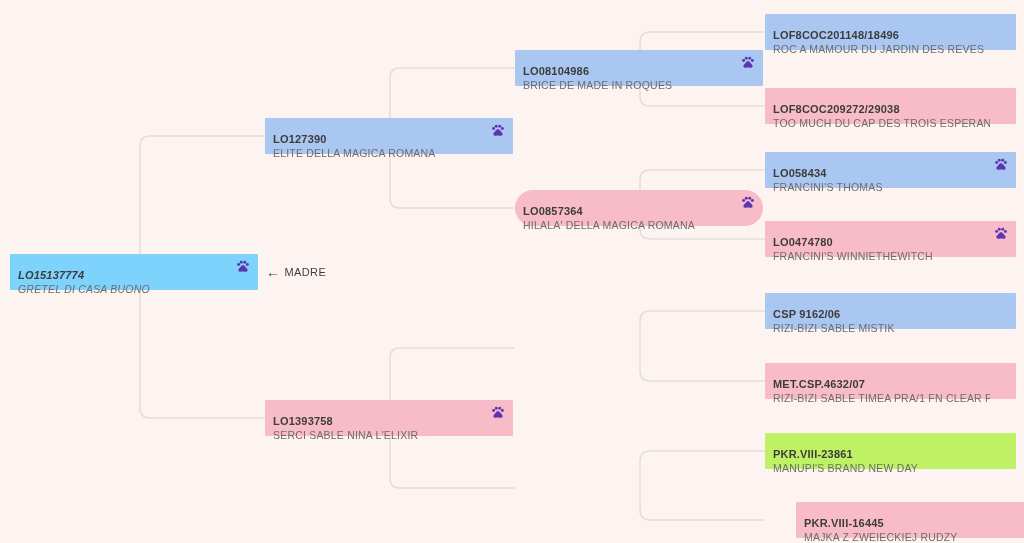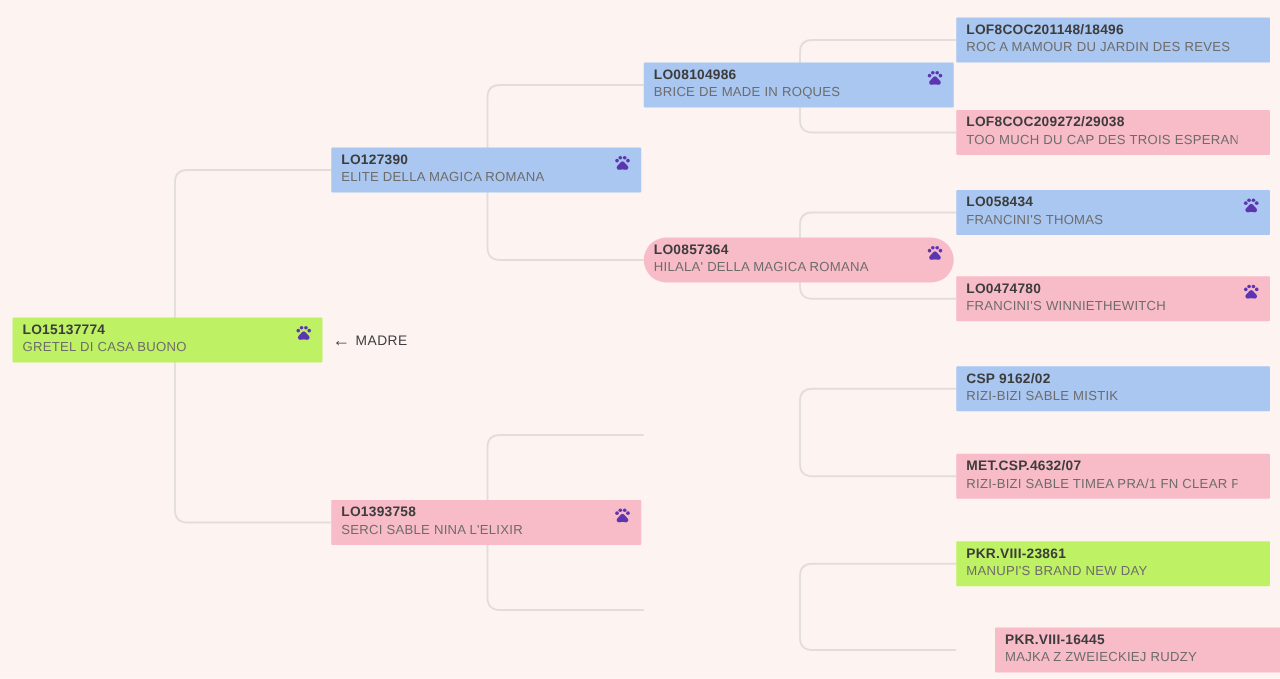--- a/index.html
+++ b/index.html
@@ -10,21 +10,21 @@
     overflow:hidden;
     background:#fdf4f2;
   }
   #lines{
     position:absolute;left:0;top:0;z-index:0;
   }
   .node{
     position:absolute;
     z-index:1;
     box-sizing:border-box;
-    padding:3px 26px 0 8px;
+    padding:14px 26px 0 8px;
     cursor:pointer;
     border-radius:1px;
   }
   .node .code{
     font-size:11px;
     font-weight:bold;
     color:#3d3c3c;
     letter-spacing:.2px;
     line-height:15px;
     white-space:nowrap;overflow:hidden;
@@ -67,21 +67,21 @@
       <path d="M 265 136 L 150 136 Q 140 136 140 146 L 140 408 Q 140 418 150 418 L 265 418" fill="none" stroke="#e2dddb" stroke-width="1.5"></path>
       <path d="M 515 68 L 400 68 Q 390 68 390 78 L 390 198 Q 390 208 400 208 L 515 208" fill="none" stroke="#e2dddb" stroke-width="1.5"></path>
       <path d="M 515 348 L 400 348 Q 390 348 390 358 L 390 478 Q 390 488 400 488 L 515 488" fill="none" stroke="#e2dddb" stroke-width="1.5"></path>
       <path d="M 765 32 L 650 32 Q 640 32 640 42 L 640 96 Q 640 106 650 106 L 765 106" fill="none" stroke="#e2dddb" stroke-width="1.5"></path>
       <path d="M 765 170 L 650 170 Q 640 170 640 180 L 640 229 Q 640 239 650 239 L 765 239" fill="none" stroke="#e2dddb" stroke-width="1.5"></path>
       <path d="M 765 311 L 650 311 Q 640 311 640 321 L 640 371 Q 640 381 650 381 L 765 381" fill="none" stroke="#e2dddb" stroke-width="1.5"></path>
       <path d="M 765 451 L 650 451 Q 640 451 640 461 L 640 510 Q 640 520 650 520 L 765 520" fill="none" stroke="#e2dddb" stroke-width="1.5"></path>
     </svg>
 
   <div class="madre"><span class="arrow">←</span><span>MADRE</span></div>
-<div class="node" style="left: 10px; top: 254px; width: 248px; height: 36px; background: #bef264;">
+<div class="node" style="left: 10px; top: 254px; width: 248px; height: 36px; background: #7dd3fc; font-style: italic;">
     <div class="code">LO15137774</div>
     <div class="name">GRETEL DI CASA BUONO</div>
     <span class="paw" style="color: rgb(94, 53, 177);">
       <svg viewBox="0 0 24 24" fill="currentColor" aria-hidden="true">
         <circle cx="4.5" cy="9.5" r="2.5"></circle>
         <circle cx="9" cy="5.5" r="2.5"></circle>
         <circle cx="15" cy="5.5" r="2.5"></circle>
         <circle cx="19.5" cy="9.5" r="2.5"></circle>
         <path d="M17.34 14.86c-.87-1.02-1.6-1.89-2.48-2.91-.46-.54-1.05-1.08-1.75-1.32-.11-.04-.22-.07-.33-.09-.25-.04-.52-.04-.78-.04s-.53 0-.79.05c-.11.02-.22.05-.33.09-.7.24-1.28.78-1.75 1.32-.87 1.02-1.6 1.89-2.48 2.91-1.31 1.31-2.92 2.76-2.62 4.79.29 1.02 1.02 2.03 2.33 2.32.73.15 3.06-.44 5.54-.44h.18c2.48 0 4.81.58 5.54.44 1.31-.29 2.04-1.31 2.33-2.32.31-2.04-1.3-3.49-2.61-4.8z"></path>
       </svg>
@@ -169,21 +169,21 @@
       <svg viewBox="0 0 24 24" fill="currentColor" aria-hidden="true">
         <circle cx="4.5" cy="9.5" r="2.5"></circle>
         <circle cx="9" cy="5.5" r="2.5"></circle>
         <circle cx="15" cy="5.5" r="2.5"></circle>
         <circle cx="19.5" cy="9.5" r="2.5"></circle>
         <path d="M17.34 14.86c-.87-1.02-1.6-1.89-2.48-2.91-.46-.54-1.05-1.08-1.75-1.32-.11-.04-.22-.07-.33-.09-.25-.04-.52-.04-.78-.04s-.53 0-.79.05c-.11.02-.22.05-.33.09-.7.24-1.28.78-1.75 1.32-.87 1.02-1.6 1.89-2.48 2.91-1.31 1.31-2.92 2.76-2.62 4.79.29 1.02 1.02 2.03 2.33 2.32.73.15 3.06-.44 5.54-.44h.18c2.48 0 4.81.58 5.54.44 1.31-.29 2.04-1.31 2.33-2.32.31-2.04-1.3-3.49-2.61-4.8z"></path>
       </svg>
     </span>
   </div>
     <div class="node" style="left: 765px; top: 293px; width: 251px; height: 36px; background: rgb(169, 199, 241);">
-    <div class="code">CSP 9162/02</div>
+    <div class="code">CSP 9162/06</div>
     <div class="name">RIZI-BIZI SABLE MISTIK</div>
 
   </div>
     <div class="node" style="left: 765px; top: 363px; width: 251px; height: 36px; background: rgb(248, 188, 200);">
     <div class="code">MET.CSP.4632/07</div>
     <div class="name">RIZI-BIZI SABLE TIMEA PRA/1 FN CLEAR PRCD-...</div>
 
   </div>
     <div class="node" style="left: 765px; top: 433px; width: 251px; height: 36px; background: #bef264;">
     <div class="code">PKR.VIII-23861</div>

